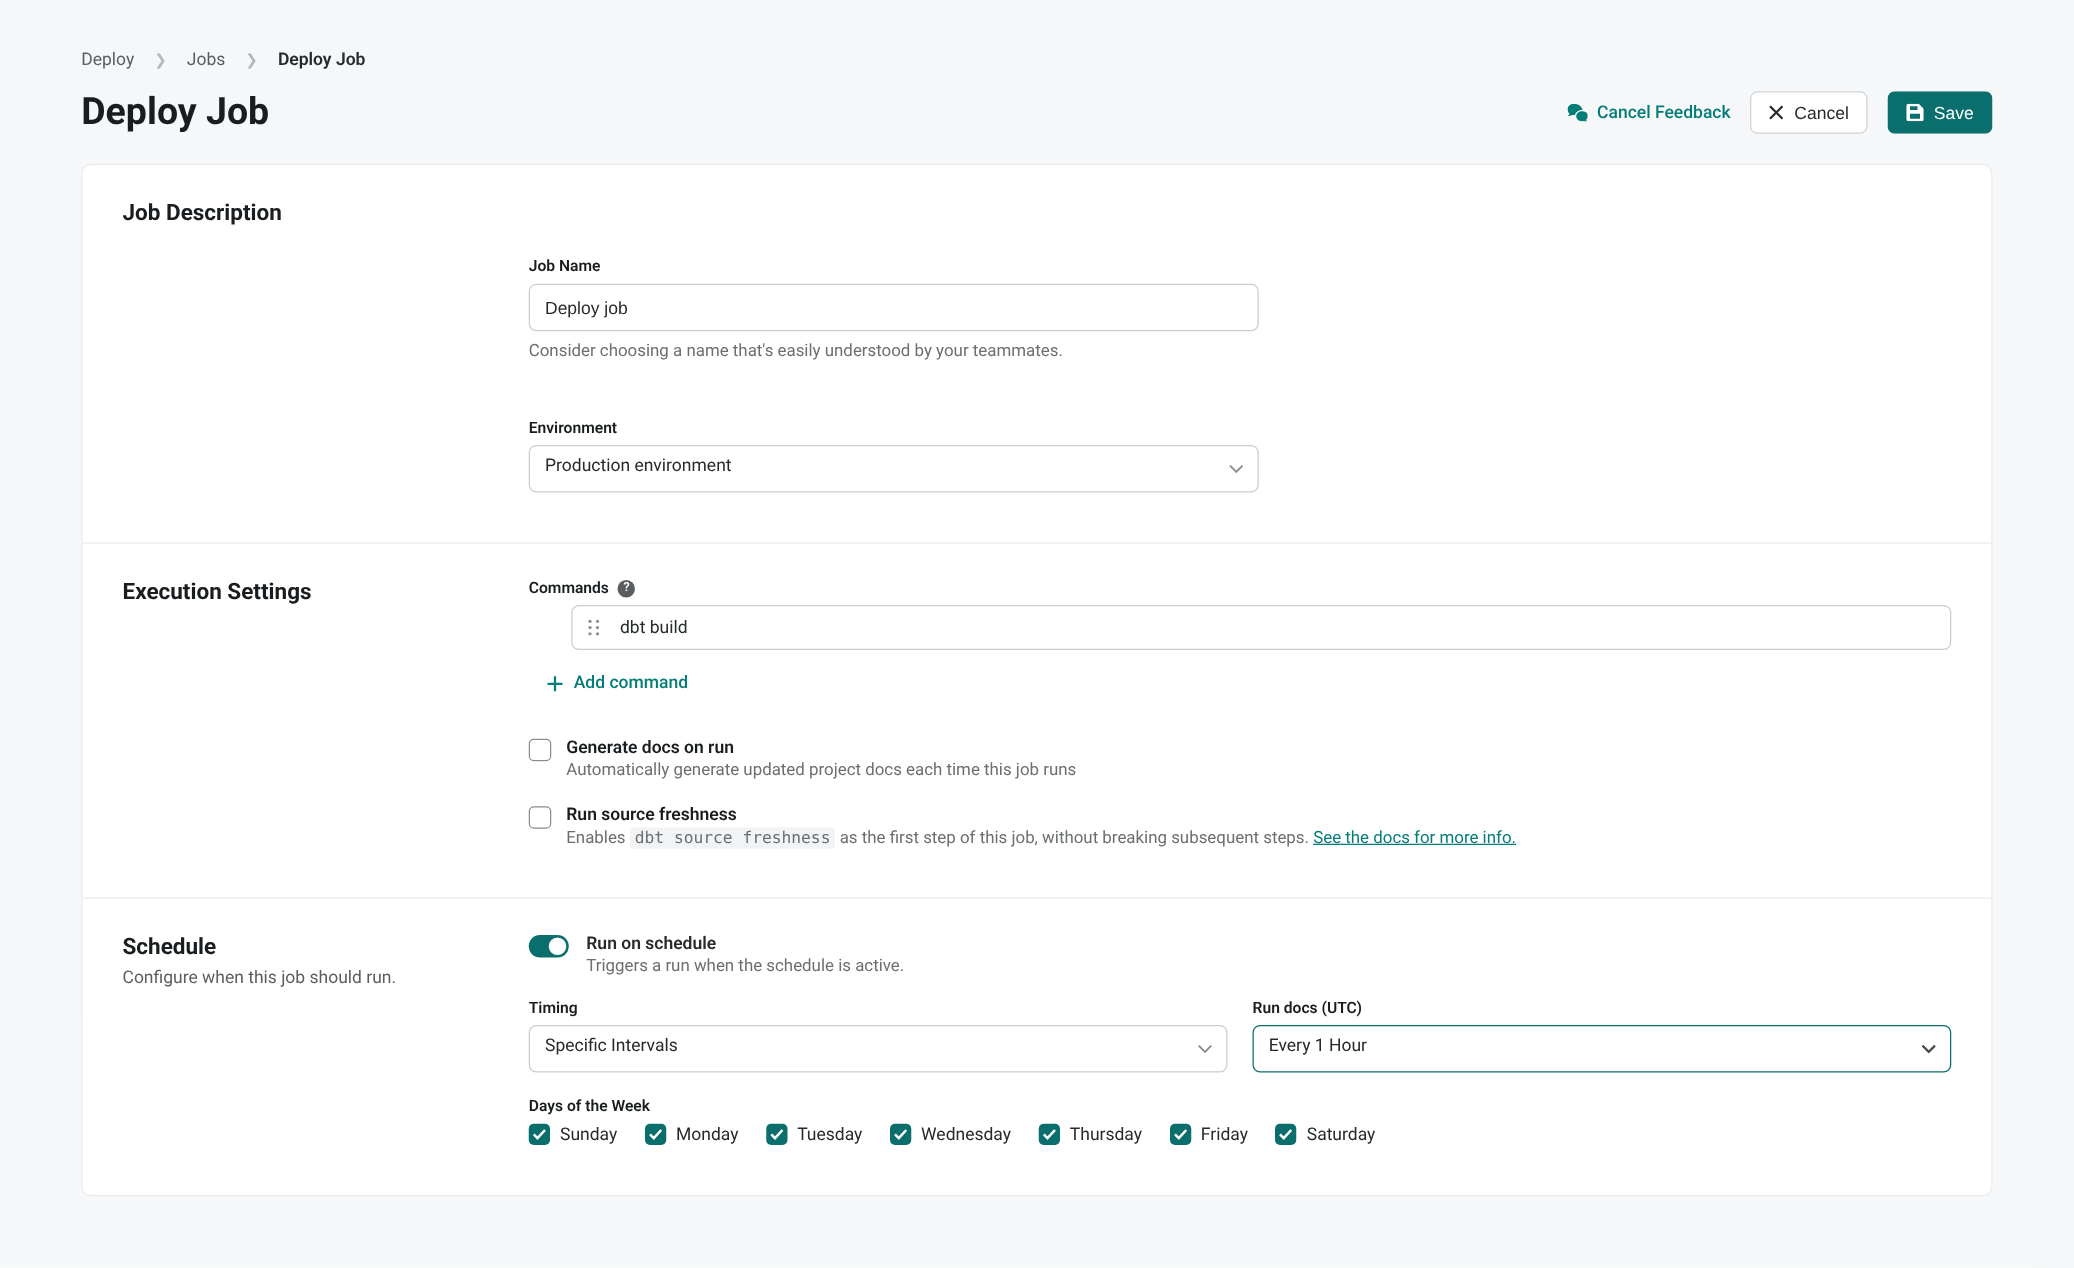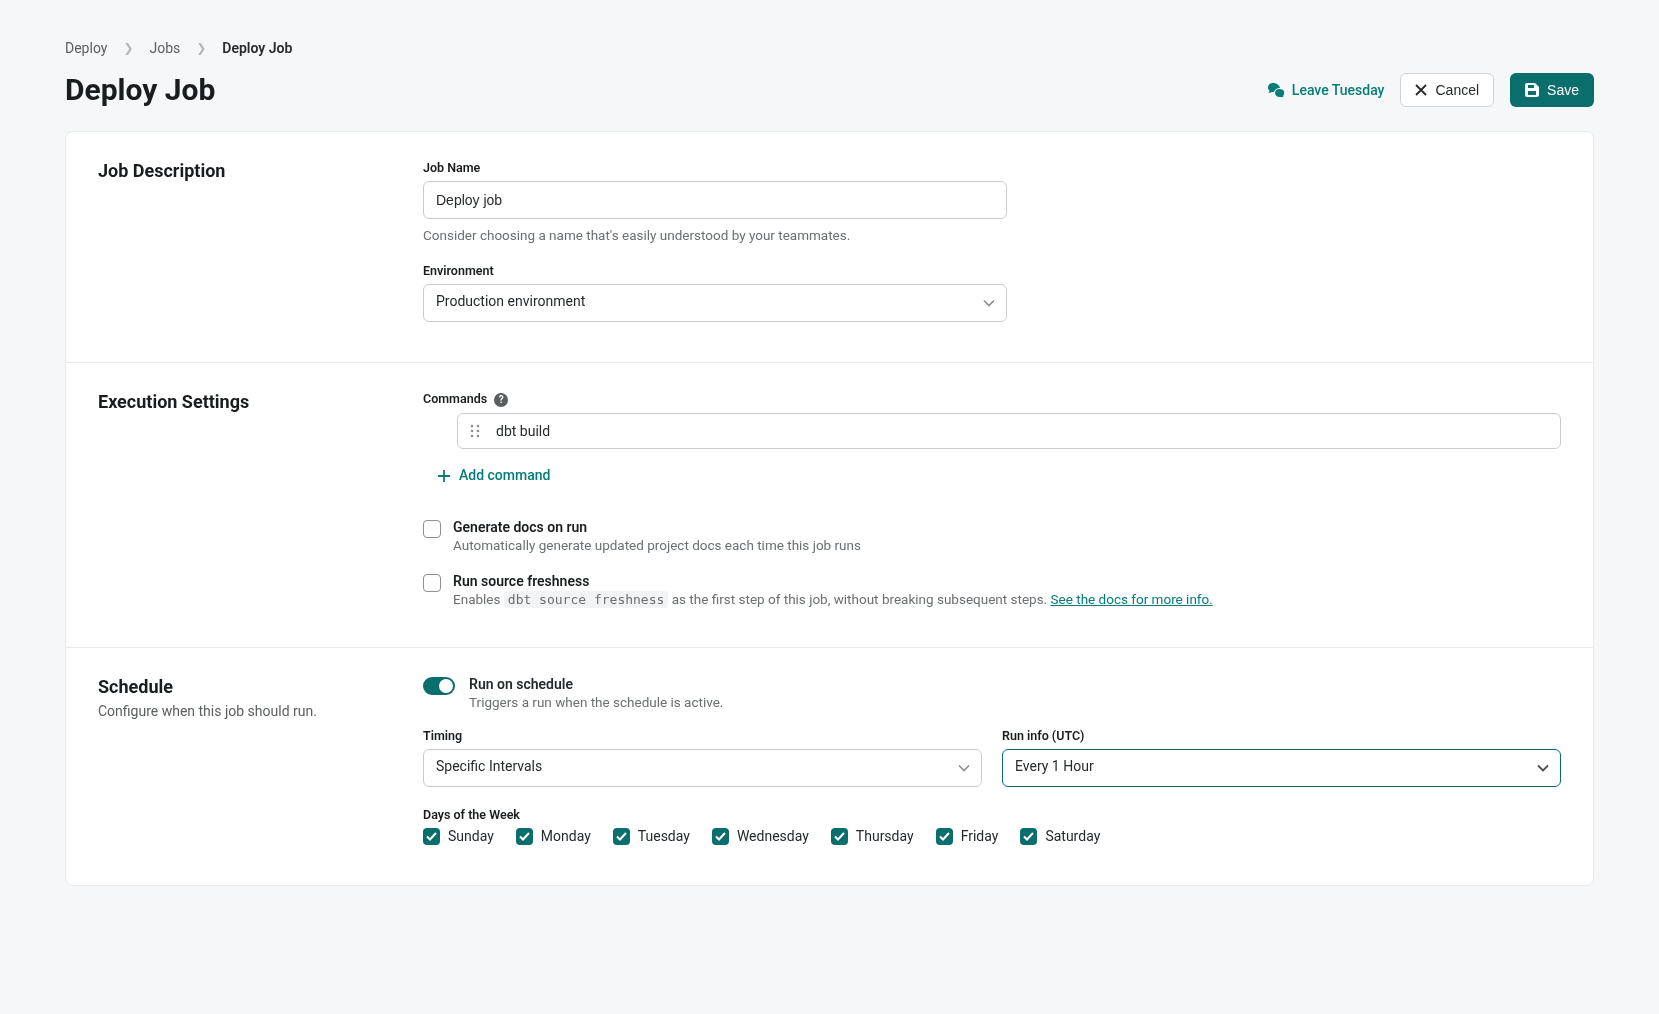--- a/index.html
+++ b/index.html
@@ -130,21 +130,21 @@
     top: 50%;
     transform: translateY(-50%);
     pointer-events: none;
     color: #8a8e91;
   }
   .helper {
     font-size: 13.5px;
     color: #6b6f72;
     margin-top: 8px;
   }
-  .narrow { max-width: 584px; }
+  .narrow { max-width: 584px; margin-top: 46px; }
   .command-row {
     display: flex;
     align-items: center;
     gap: 16px;
     border: 1px solid #c9cdd0;
     border-radius: 6px;
     padding: 9px 12px;
     font-size: 14px;
     color: #262a2c;
     background: #fff;
@@ -273,21 +273,21 @@
 
   <div class="header-row">
     <h1 class="page-title">Deploy Job</h1>
     <div class="header-actions">
       <a class="link-feedback">
         <span>
           <svg width="16" height="14" viewBox="0 0 16 14" fill="currentColor">
               <path d="M5 0C2.2 0 0 2 0 4.5c0 1.3.6 2.5 1.6 3.3-.1.7-.5 1.4-1.1 2 1.2 0 2.3-.4 3.1-.9.4.1.9.1 1.4.1.3 0 .6 0 .9-.1C6.3 8 7 6.8 8.2 6 9.1 5.4 10.2 5 11.5 5c.2 0 .4 0 .5 0C11.6 2.2 8.6 0 5 0zm6.5 6C9 6 7 7.8 7 10s2 4 4.5 4c.5 0 1 0 1.4-.1.8.5 1.9.9 3.1.9-.6-.6-1-1.3-1.1-2 1-.8 1.6-2 1.6-3.3C16.5 7.8 14.5 6 11.5 6z"></path>
             </svg>
         </span>
-        <span>Leave Tuesday</span>
+        <span>Cancel Feedback</span>
       </a>
       <button class="btn btn-secondary">
         <span>
           <svg width="12" height="12" viewBox="0 0 12 12" stroke="#262a2c" stroke-width="1.8" fill="none">
               <path d="M1 1l10 10M11 1L1 11"></path>
             </svg>
         </span>
         <span>Cancel</span>
       </button>
       <button class="btn btn-primary">
@@ -406,21 +406,21 @@
                 <span>Specific Intervals</span>
               </div>
               <span class="chevron">
                 <svg width="12" height="8" viewBox="0 0 12 8" fill="none" stroke="#8a8e91" stroke-width="1.6">
                     <path d="M1 1.5l5 5 5-5"></path>
                   </svg>
               </span>
             </div>
           </div>
           <div class="field">
-            <label class="field-label">Run info (UTC)</label>
+            <label class="field-label">Run docs (UTC)</label>
             <div class="select-wrap">
               <div class="input select select-teal">
                 <span>Every 1 Hour</span>
               </div>
               <span class="chevron">
                 <svg width="12" height="8" viewBox="0 0 12 8" fill="none" stroke="#4a4e51" stroke-width="1.8">
                     <path d="M1 1.5l5 5 5-5"></path>
                   </svg>
               </span>
             </div>

